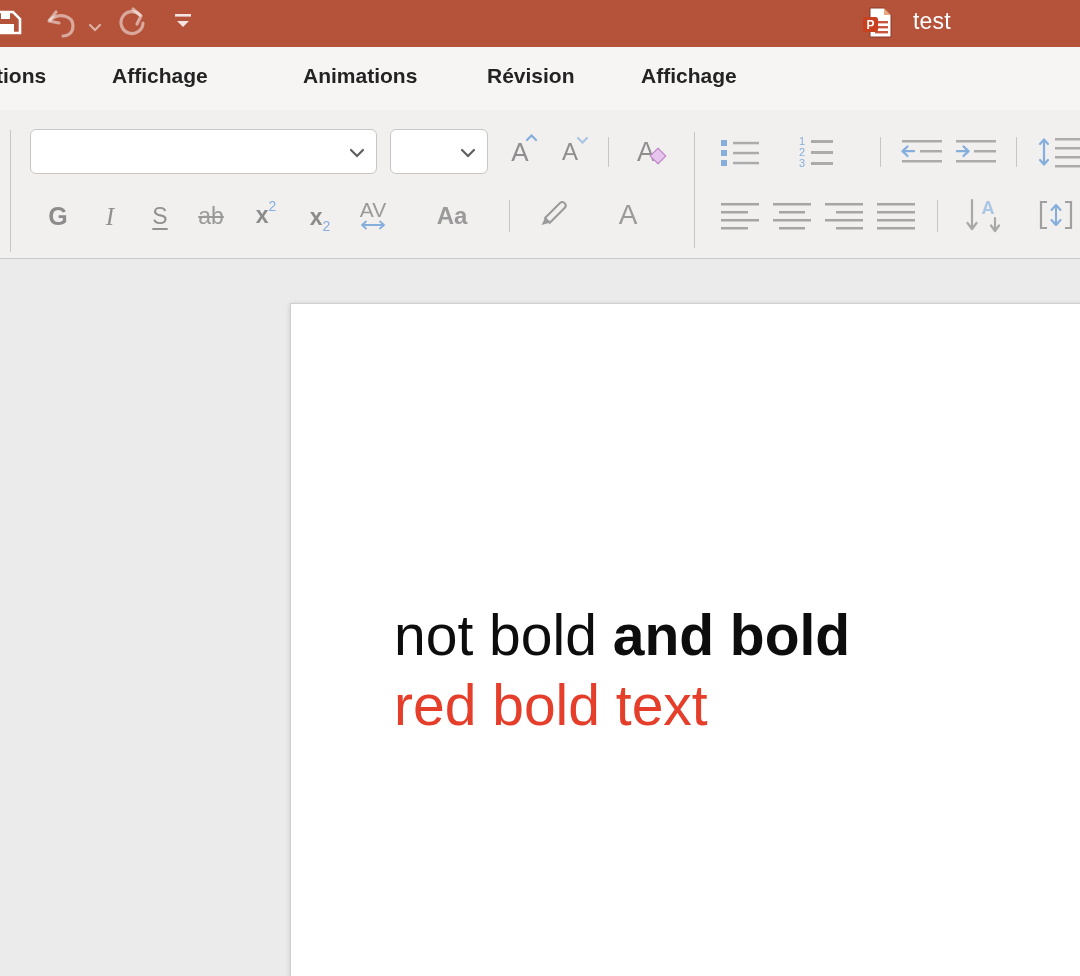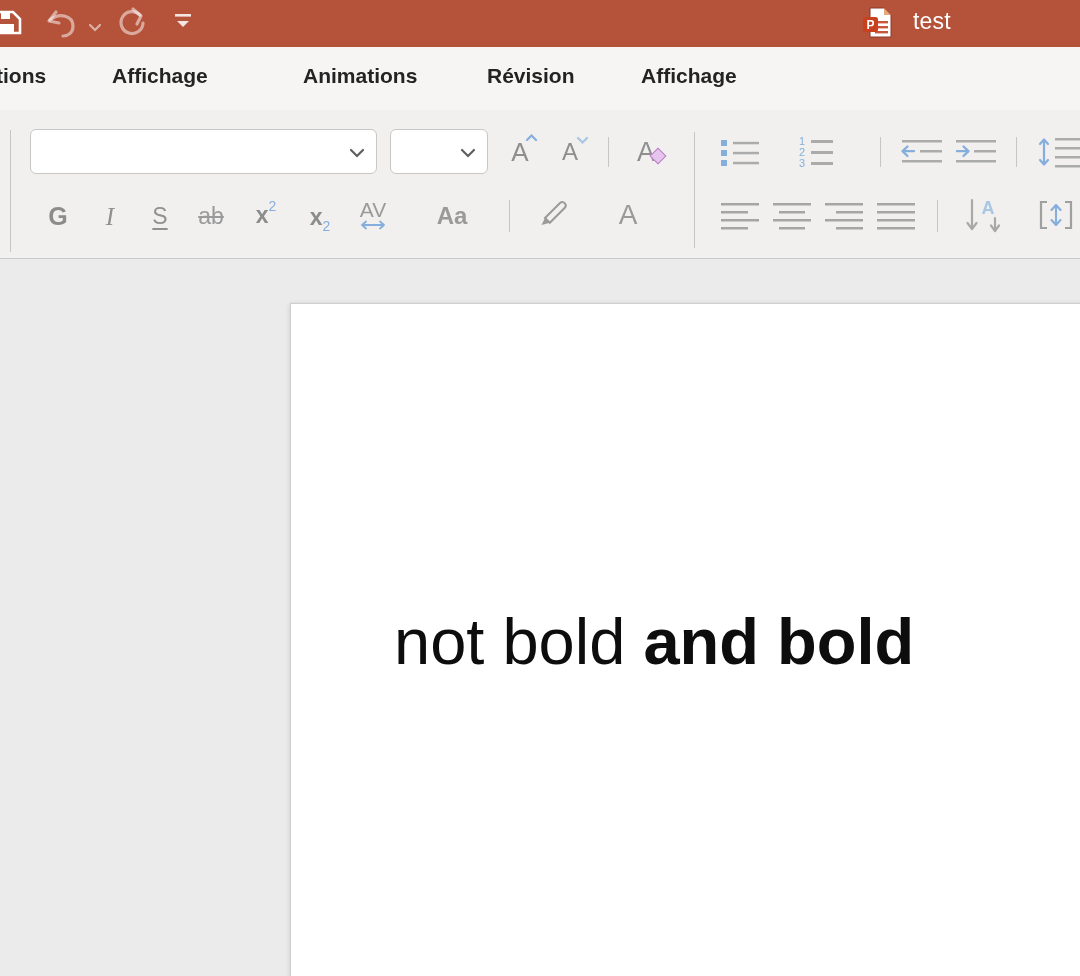--- a/index.html
+++ b/index.html
@@ -34,21 +34,21 @@
   .numrow { display:flex; align-items:center; height:9px; margin:1px 0; }
   .numrow .dig { width:8px; font-size:11px; line-height:9px; color:#85AEDC; text-align:center; }
   .numrow .ln { width:22px; height:2.4px; background:#ABABAB; margin-left:5px; }
 
   
   .canvas { position:absolute; left:0; top:260px; width:1080px; height:716px;
     background:#EBEBEB; }
   .slide { position:absolute; left:290px; top:43px; width:800px; height:700px;
     background:#fff; border:1px solid #CFCFCF;
     box-shadow:0 1px 5px rgba(0,0,0,.14); }
-  .slidetext { position:absolute; left:103px; top:303px; font-size:65px;
+  .slidetext { position:absolute; left:103px; top:296px; font-size:57px;
     line-height:70px; white-space:nowrap; }
   .slidetext .b { font-weight:700; }
 </style>
 </head>
 <body>
 
 <div class="stage">
 
   <div class="titlebar" style="background: rgb(180, 82, 58);">
     <div class="tb-icon" style="left:-9px; top:7px;">
@@ -330,17 +330,18 @@
         <path d="M15.5 12 L20 7 L24.5 12" fill="none" stroke="#85AEDC" stroke-width="2.1" stroke-linecap="round" stroke-linejoin="round"></path>
         <path d="M15.5 22 L20 27 L24.5 22" fill="none" stroke="#85AEDC" stroke-width="2.1" stroke-linecap="round" stroke-linejoin="round"></path>
       </svg>
     </div>
   </div>
 
   <div class="canvas">
     <div class="slide">
       <div class="slidetext">
         <div style="color: rgb(13, 13, 13);"><span>not bold </span><span class="b">and bold</span></div>
+        <div style="color: rgb(229, 62, 42);">red bold text</div>
       </div>
     </div>
   </div>
 
 </div>
 
 </body></html>

